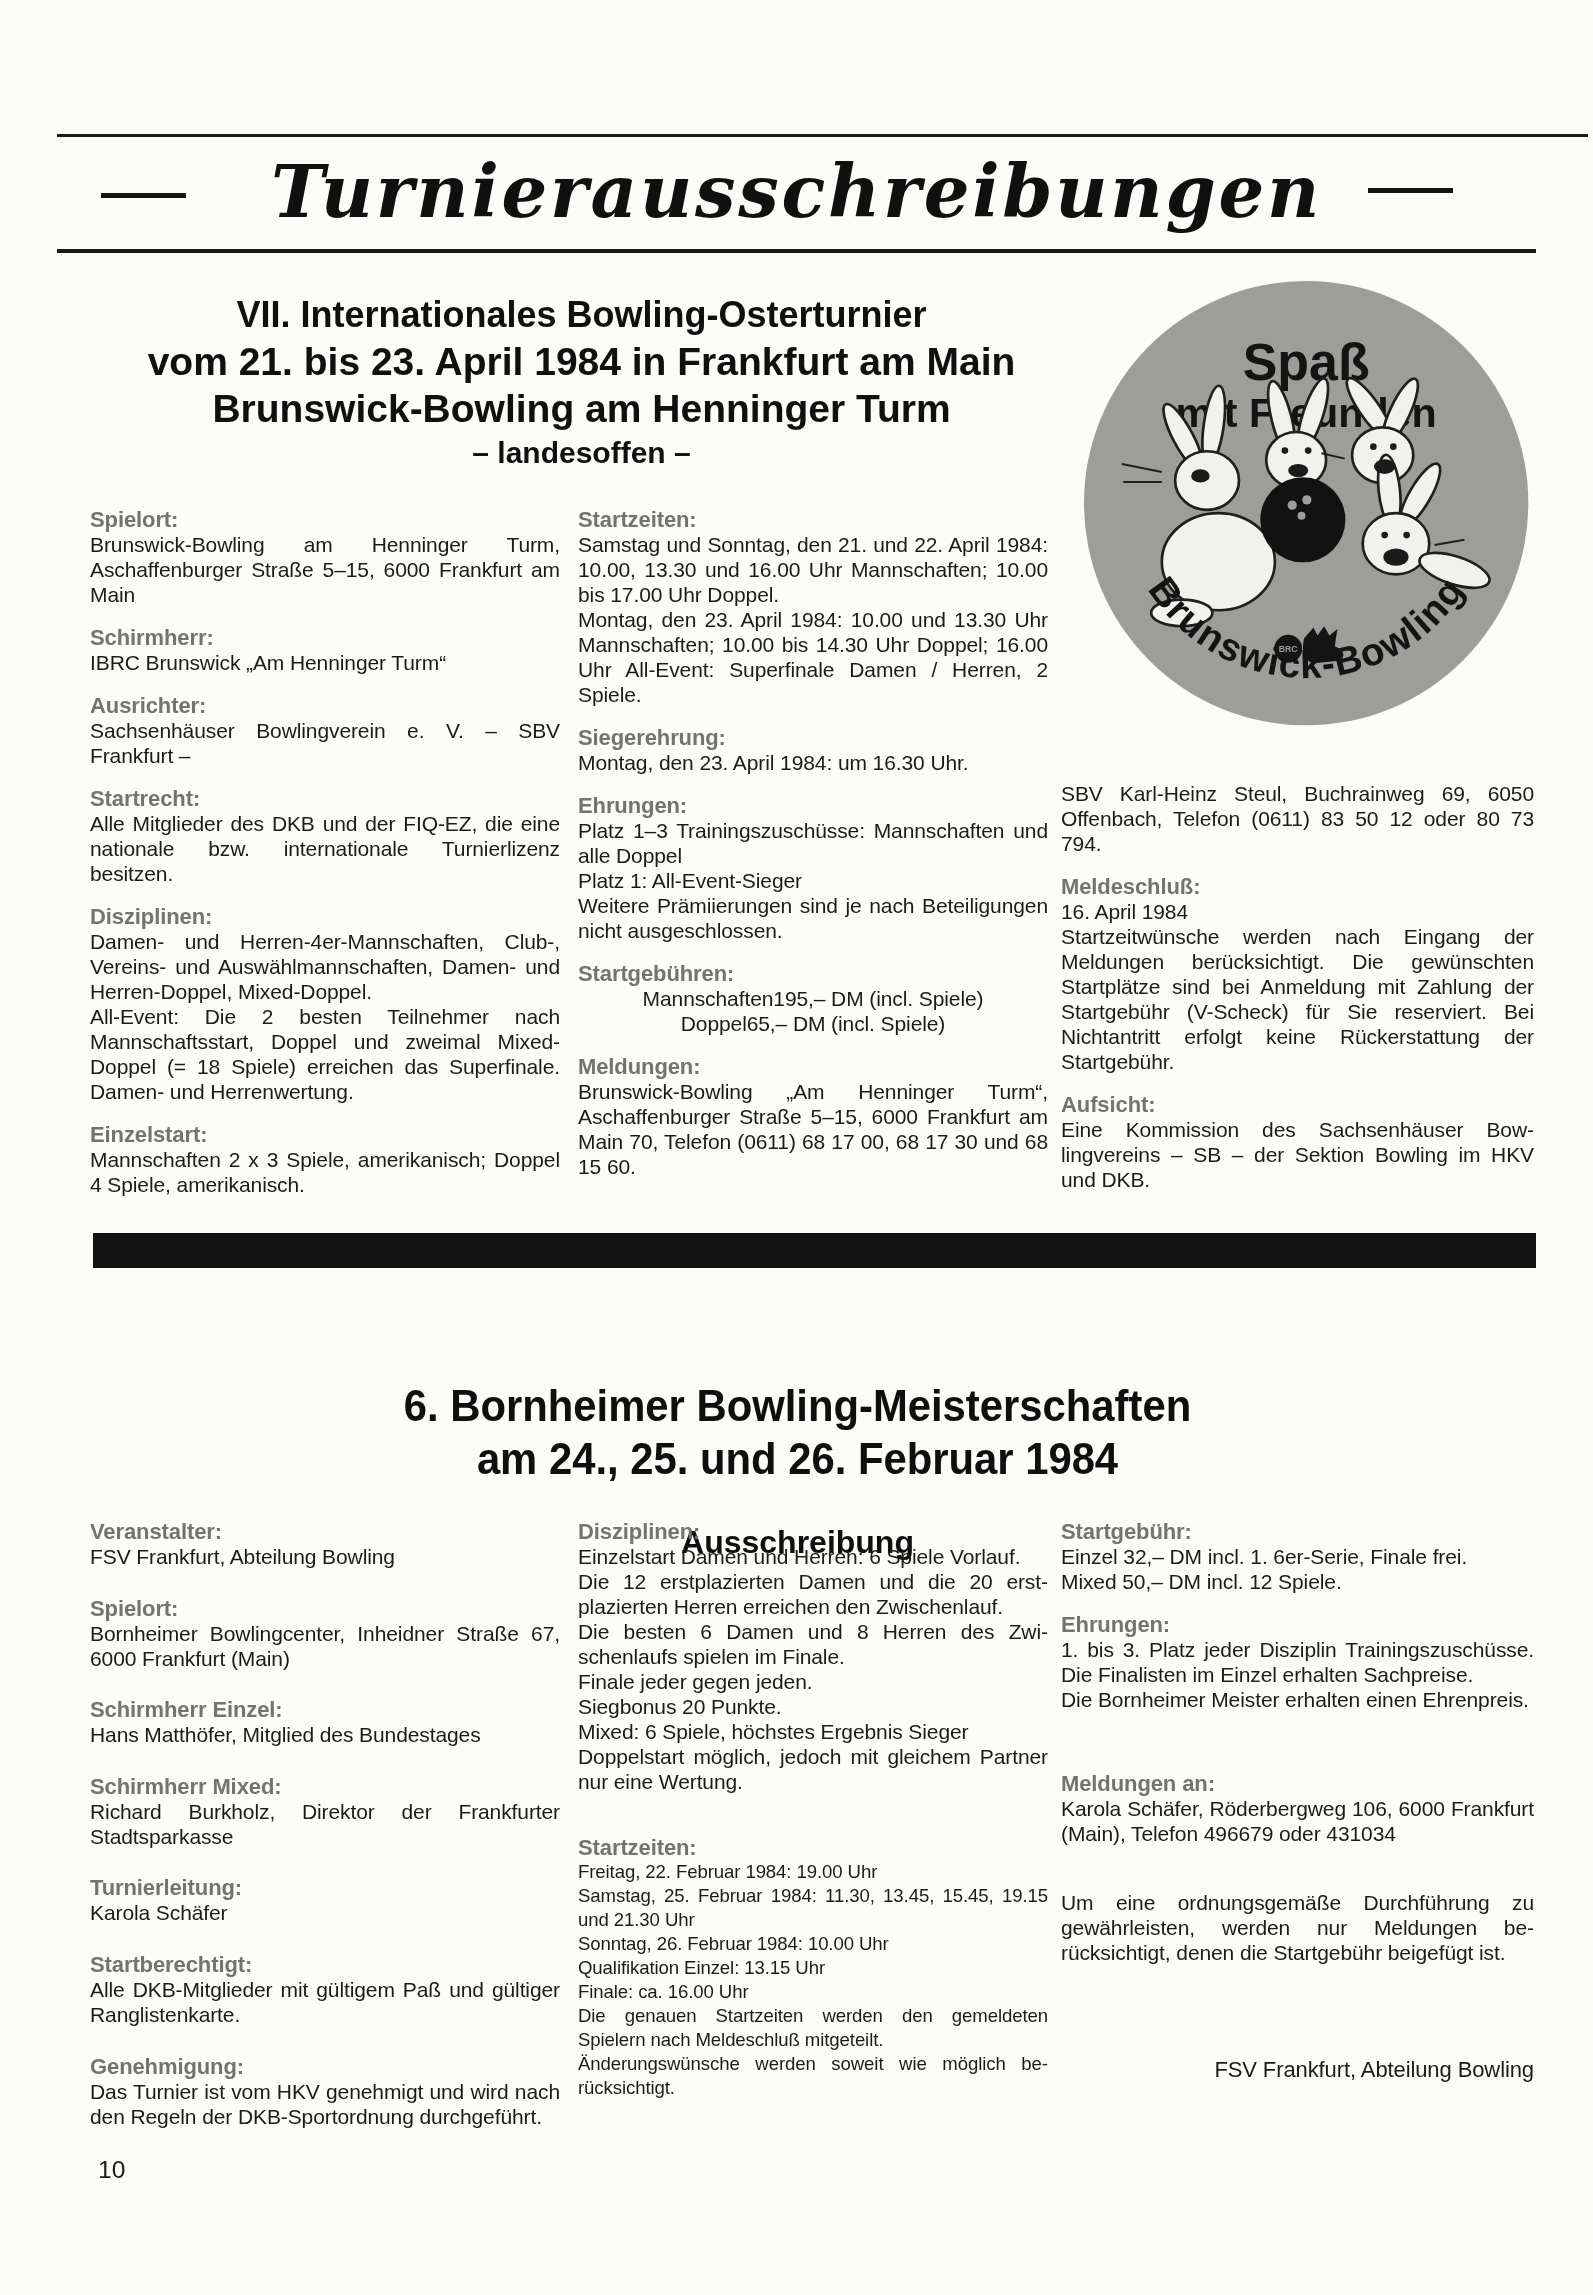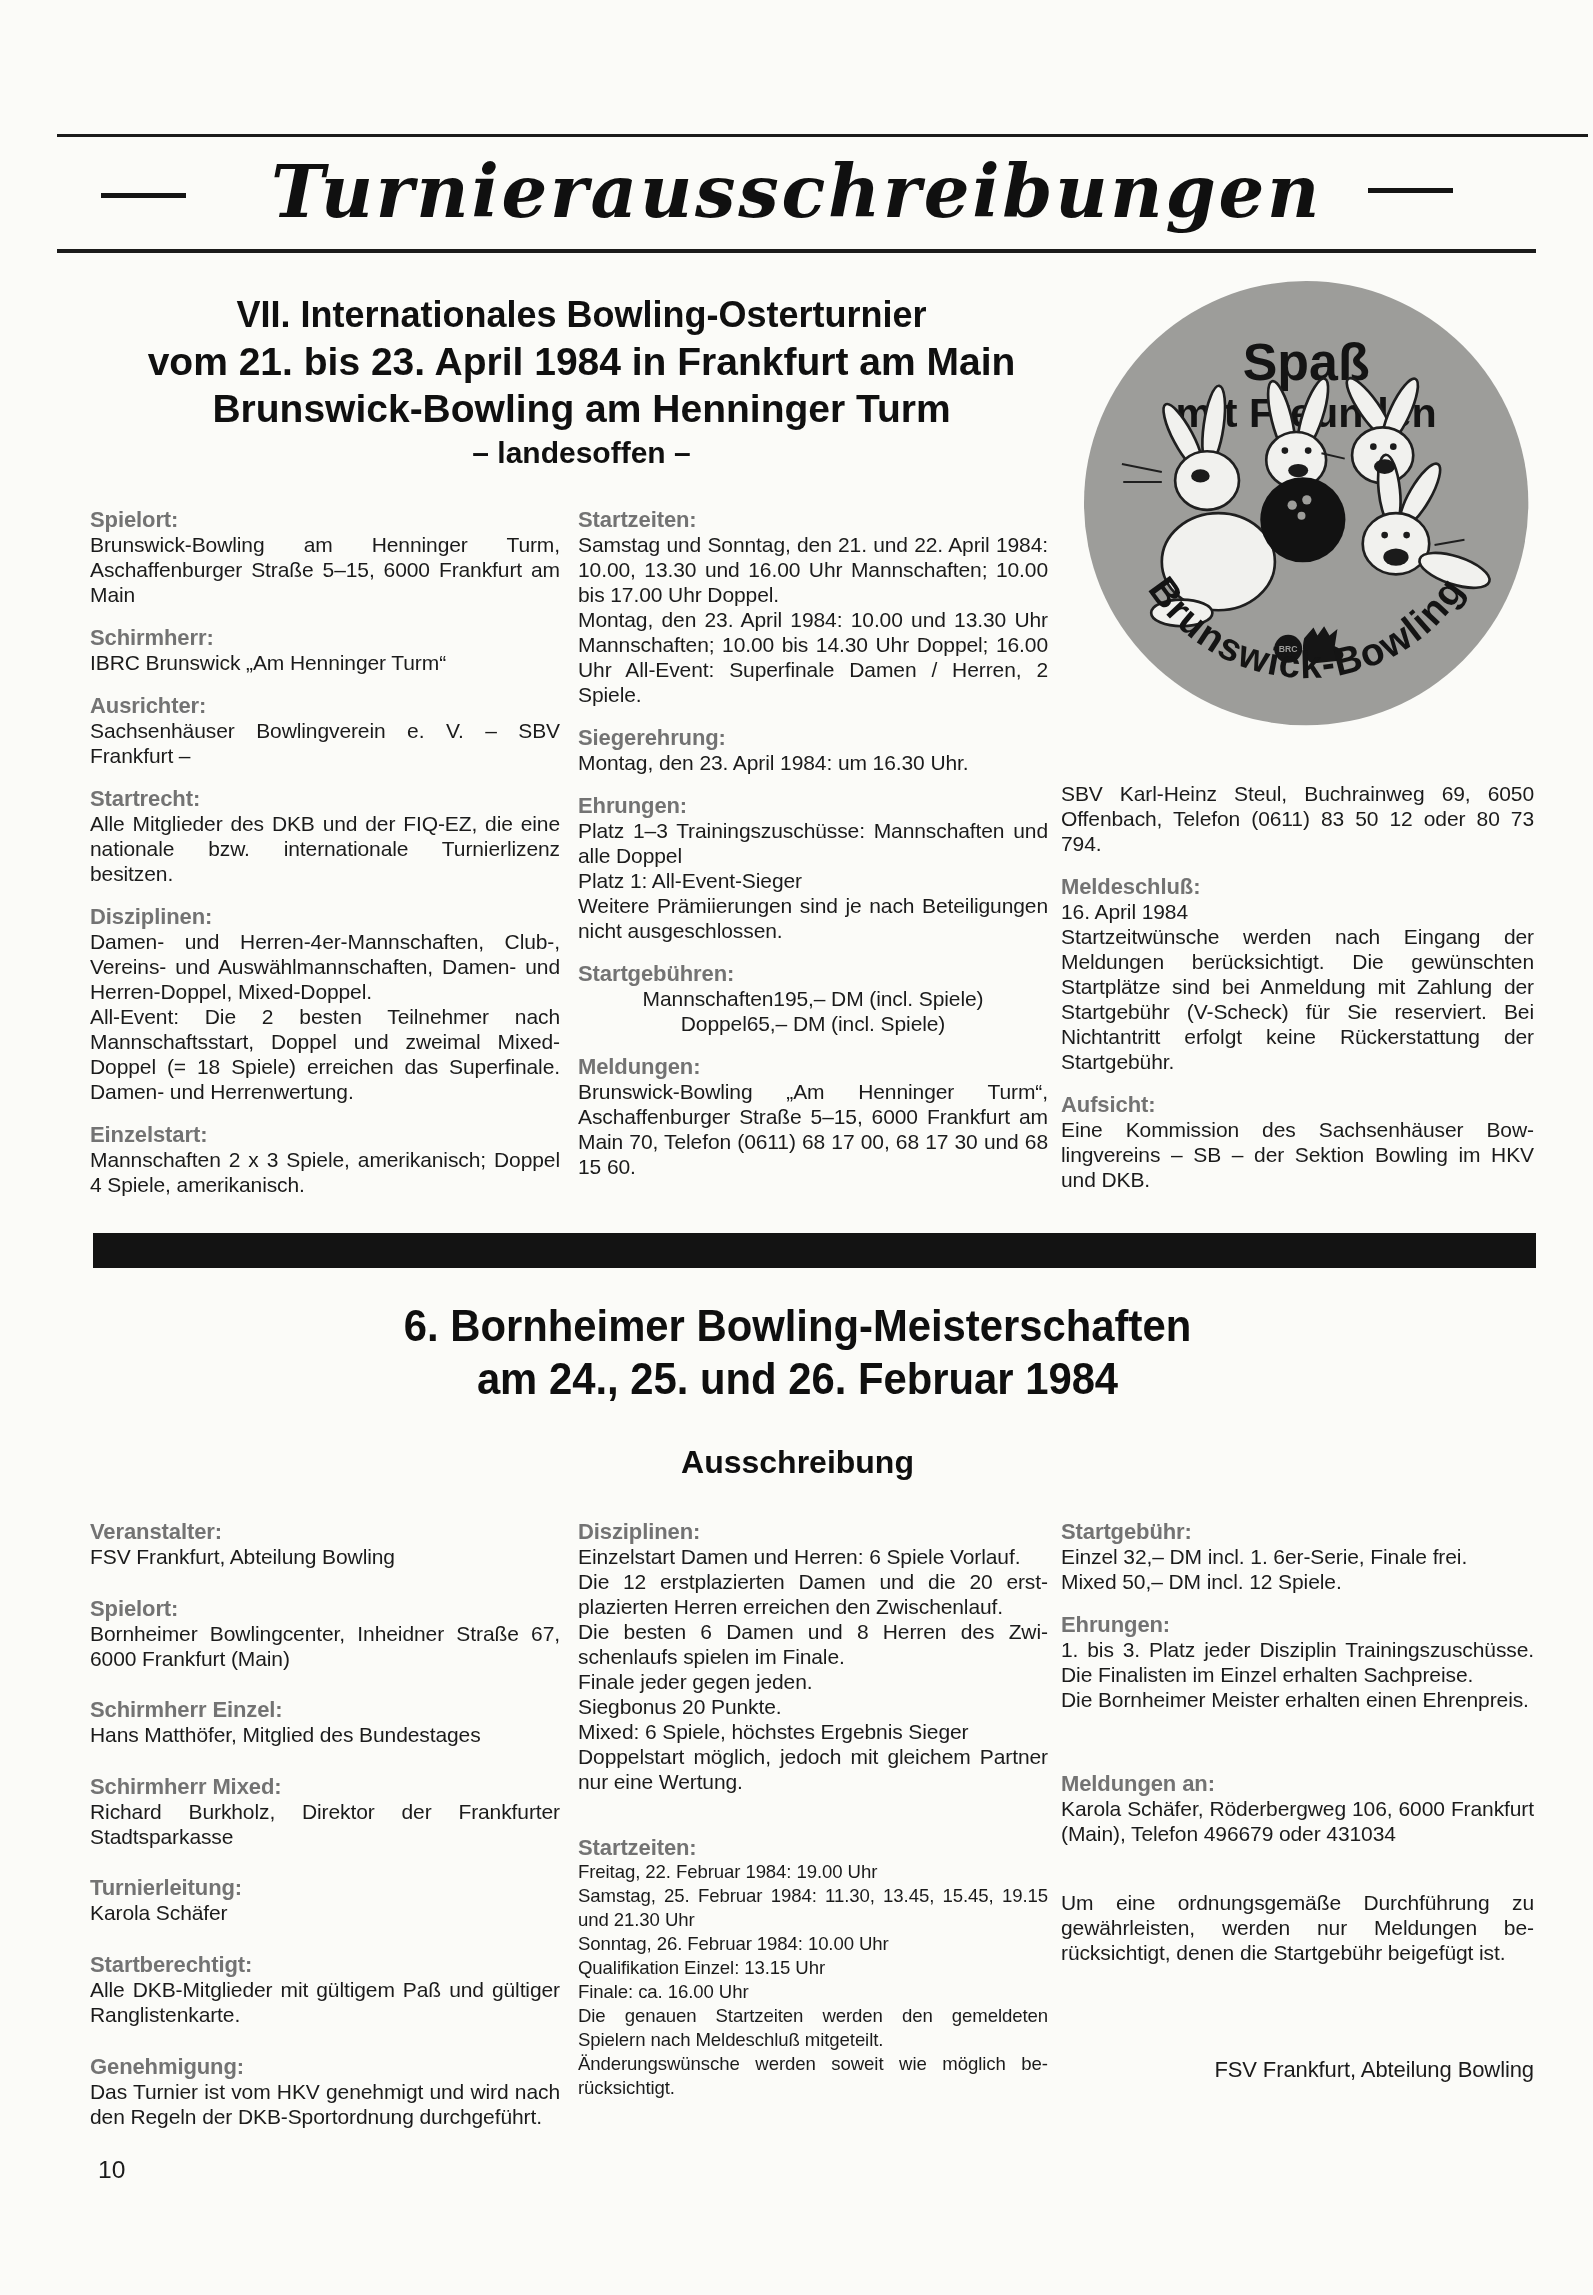--- a/index.html
+++ b/index.html
@@ -36,21 +36,21 @@
   .col p{margin:0;}
   .c1a{left:90px;top:507px;width:470px;}
   .c2a{left:578px;top:507px;width:470px;}
   .c3a{left:1061px;top:781px;width:473px;}
   .feerow{display:flex;justify-content:center;}
 
   
   .bigbar{position:absolute;left:93px;top:1233px;width:1443px;height:35px;background:#131313;}
 
   
-  .a2-head{position:absolute;top:1299px;left:63px;width:1469px;text-align:center;font-weight:bold;color:#0f0f0f;}
+  .a2-head{position:absolute;top:1379px;left:63px;width:1469px;text-align:center;font-weight:bold;color:#0f0f0f;}
   .a2-t{font-size:44px;line-height:53px;transform:scaleX(0.95);transform-origin:center;}
   .a2-sub{font-size:32px;line-height:33px;margin-top:41px;}
 
   .c1b{left:90px;top:1519px;width:470px;}
   .c2b{left:578px;top:1519px;width:470px;}
   .c3b{left:1061px;top:1519px;width:473px;}
   .c1b h3{margin-top:26.6px;}
   .gap-big{margin-top:59px !important;}
   .note{margin-top:44px !important;}
   .sline{font-size:18.6px;line-height:24px;}

